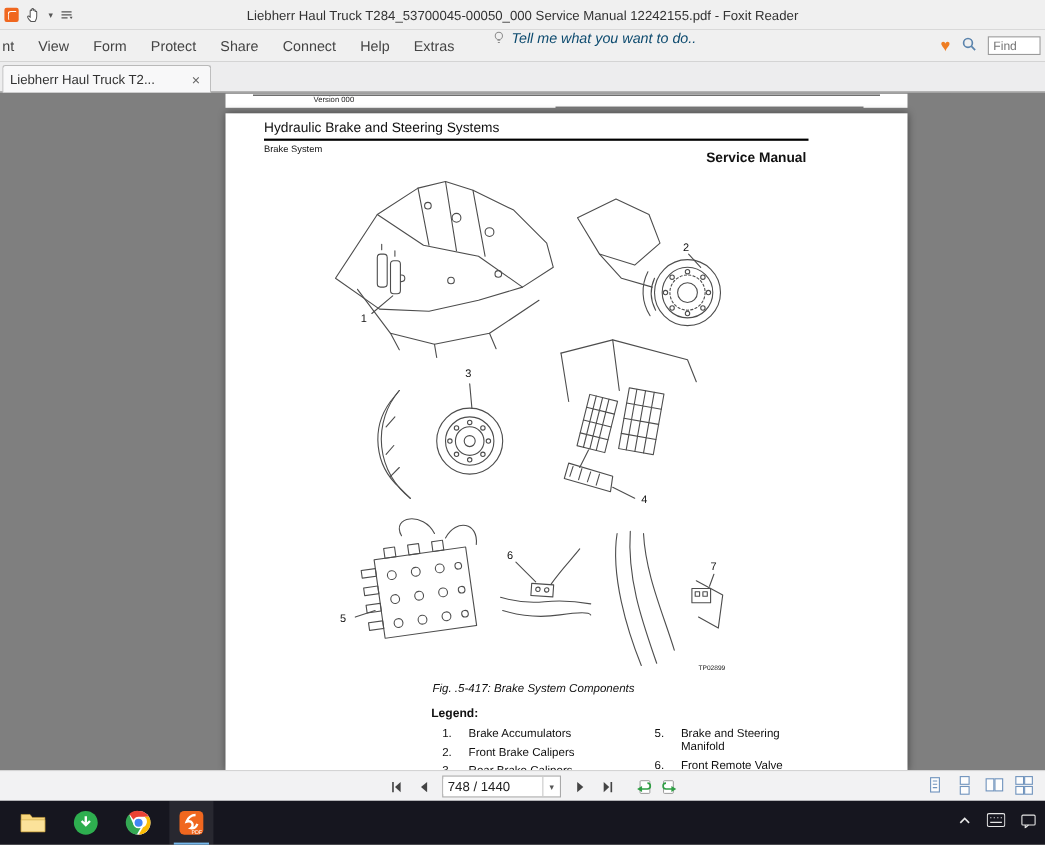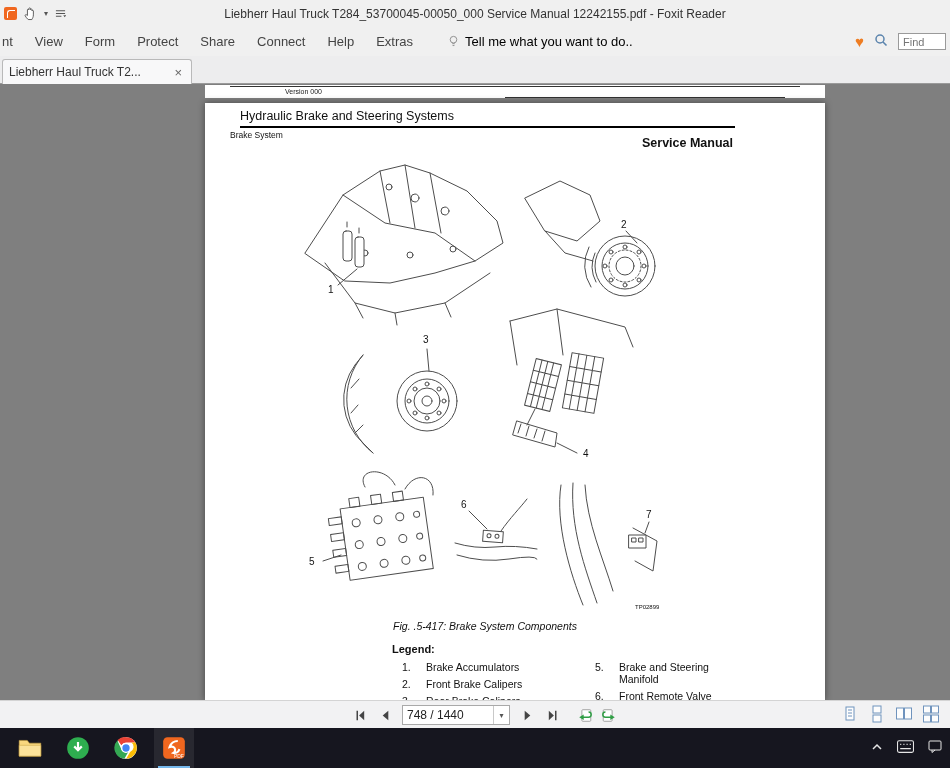--- a/index.html
+++ b/index.html
@@ -9,45 +9,45 @@
   
   .titlebar { position:absolute; left:0; top:0; width:950px; height:27px; background:#f0f0f0; display:flex; align-items:center; }
   .qat { display:flex; align-items:center; gap:7px; padding-left:4px; }
   .qat .glyph { display:flex; align-items:center; justify-content:center; }
   .app-badge { width:13px; height:13px; background:#f0671f; border-radius:2px; position:relative; }
   .app-badge::after { content:""; position:absolute; left:3px; top:3px; width:7px; height:7px; border:1.5px solid #fff; border-right:none; border-bottom:none; border-radius:3px 0 0 0; }
   .caret { font-size:8px; color:#555; line-height:1; }
   .title-text { position:absolute; left:0; right:0; text-align:center; font-size:12px; color:#333; pointer-events:none; }
 
   
-  .menubar { position:absolute; left:0; top:27px; width:950px; height:29px; background:#f0f0f0; display:flex; align-items:center; font-size:13px; color:#444; }
+  .menubar { position:absolute; left:0; top:27px; width:950px; height:29px; background:#f0f0f0; display:flex; align-items:flex-start; font-size:13px; color:#444; }
   .menu-item { padding:0 11px; height:100%; display:flex; align-items:center; cursor:default; }
   .menu-item:first-child { padding-left:2px; }
-  .tellme { display:flex; align-items:center; gap:6px; margin-left:24px; color:#000000; }
+  .tellme { display:flex; align-items:center; gap:6px; margin-left:24px; color:#0c4a6e;font-style:italic; }
   .menubar-right { position:absolute; right:4px; top:0; height:29px; display:flex; align-items:center; gap:10px; }
   .heart { color:#ee7d23; font-size:15px; line-height:1; }
   .find-box { width:48px; height:17px; font-size:11px; border:1px solid #9a9a9a; background:#fff; padding:0 4px; color:#444; font-family:inherit; }
 
   
   .tabbar { position:absolute; left:0; top:56px; width:950px; height:28px; background:#ededee; border-bottom:1px solid #9a9a9a; }
   .tab { position:absolute; left:2px; top:3px; width:190px; height:25px; background:#f8f8f9; border:1px solid #b9b9b9; border-bottom:none; border-radius:3px 3px 0 0; display:flex; align-items:center; padding:4px 6px; }
   .tab-label { flex:1; font-size:12px; color:#333; white-space:nowrap; overflow:hidden; text-overflow:ellipsis; }
   .tab-close { font-size:13px; color:#666; padding:0 3px; }
 
   
   .content { position:absolute; left:0; top:85px; width:864px; height:615px; background:#7f7f7f; overflow:hidden; }
   .page-fragment { position:absolute; left:205px; top:0; width:620px; height:13px; background:#fff; overflow:hidden; }
   .frag-rule-top { position:absolute; left:25px; right:25px; top:1px; height:1px; background:#333; }
   .frag-text { position:absolute; left:80px; top:3px; font-size:7px; color:#222; }
   .frag-rule-bot { position:absolute; left:300px; width:280px; bottom:0; height:1px; background:#333; }
   .page { position:absolute; left:205px; top:18px; width:620px; height:598px; background:#fff; box-shadow:0 0 7px rgba(0,0,0,.45); overflow:hidden; color:#111; }
   .hdr-left  { position:absolute; left:35px; top:6px; font-size:12.5px; }
   .hdr-right { position:absolute; right:92px; top:6px; font-size:12.5px; font-weight:bold;margin-top:27px; }
   .hdr-rule  { position:absolute; left:35px; right:90px; top:23px; height:1.5px; background:#000; }
-  .section-label { position:absolute; left:25px; top:27px; font-size:8.5px; }
+  .section-label { position:absolute; left:35px; top:27px; font-size:8.5px; }
   .figure-svg { position:absolute; left:0; top:0; width:620px; height:600px; }
   .figure-svg text { font-family:"Liberation Sans",sans-serif; fill:#111; }
   .fig-caption { position:absolute; left:80px; width:400px; top:517px; text-align:center; font-size:10.5px; font-style:italic; }
   .legend-title { position:absolute; left:187px; top:540px; font-size:11px; font-weight:bold; }
   .lg-row { position:absolute; font-size:10.5px; }
   .lg-num { display:inline-block; width:24px; }
   .lg-l0 { left:197px; top:558px; } .lg-l1 { left:197px; top:575px; } .lg-l2 { left:197px; top:592px; }
   .lg-r0 { left:390px; top:558px; width:140px; } .lg-r1 { left:390px; top:587px; width:140px; }
   .lg-r0 .lg-label, .lg-r1 .lg-label { display:inline-block; vertical-align:top; width:110px; line-height:1.15; }
 

